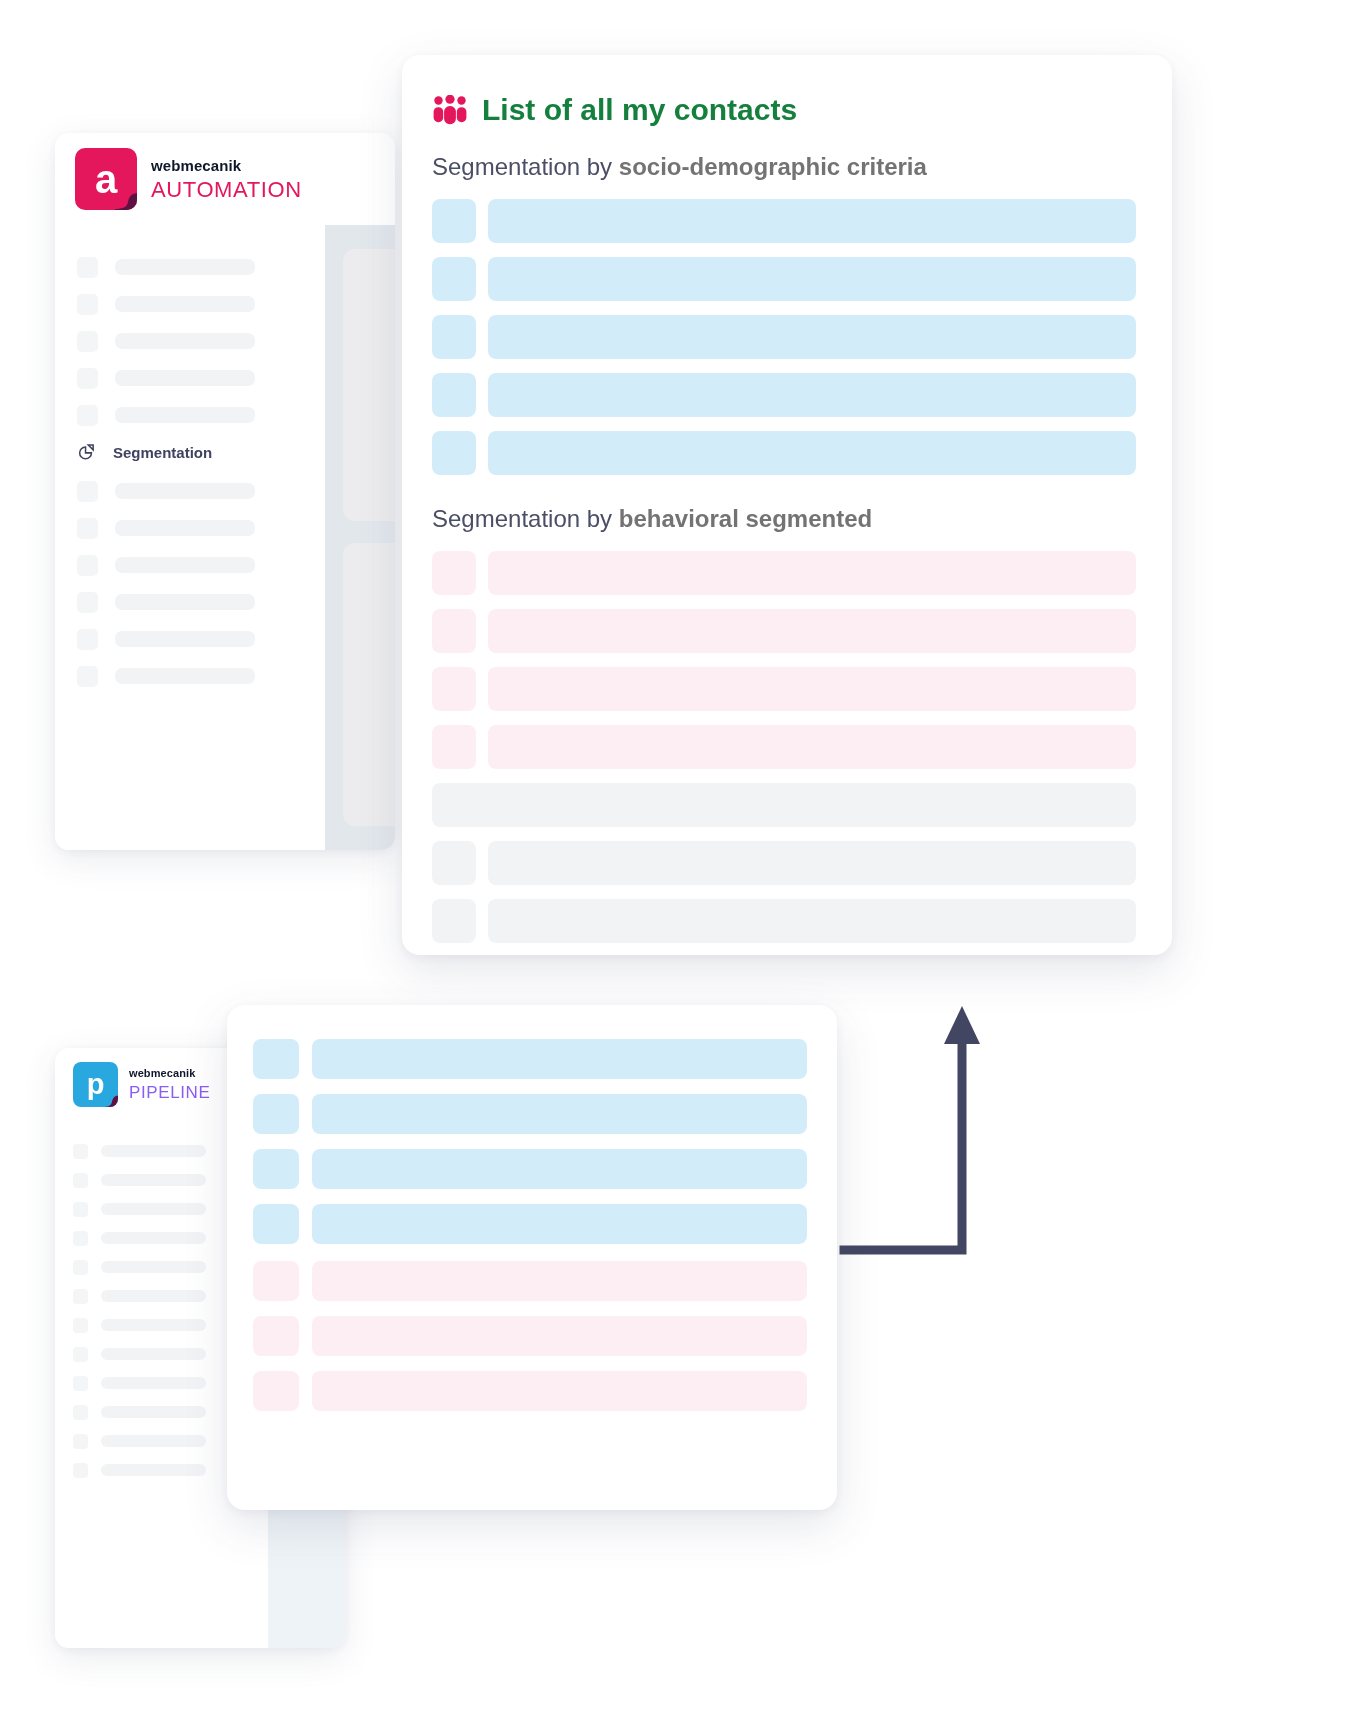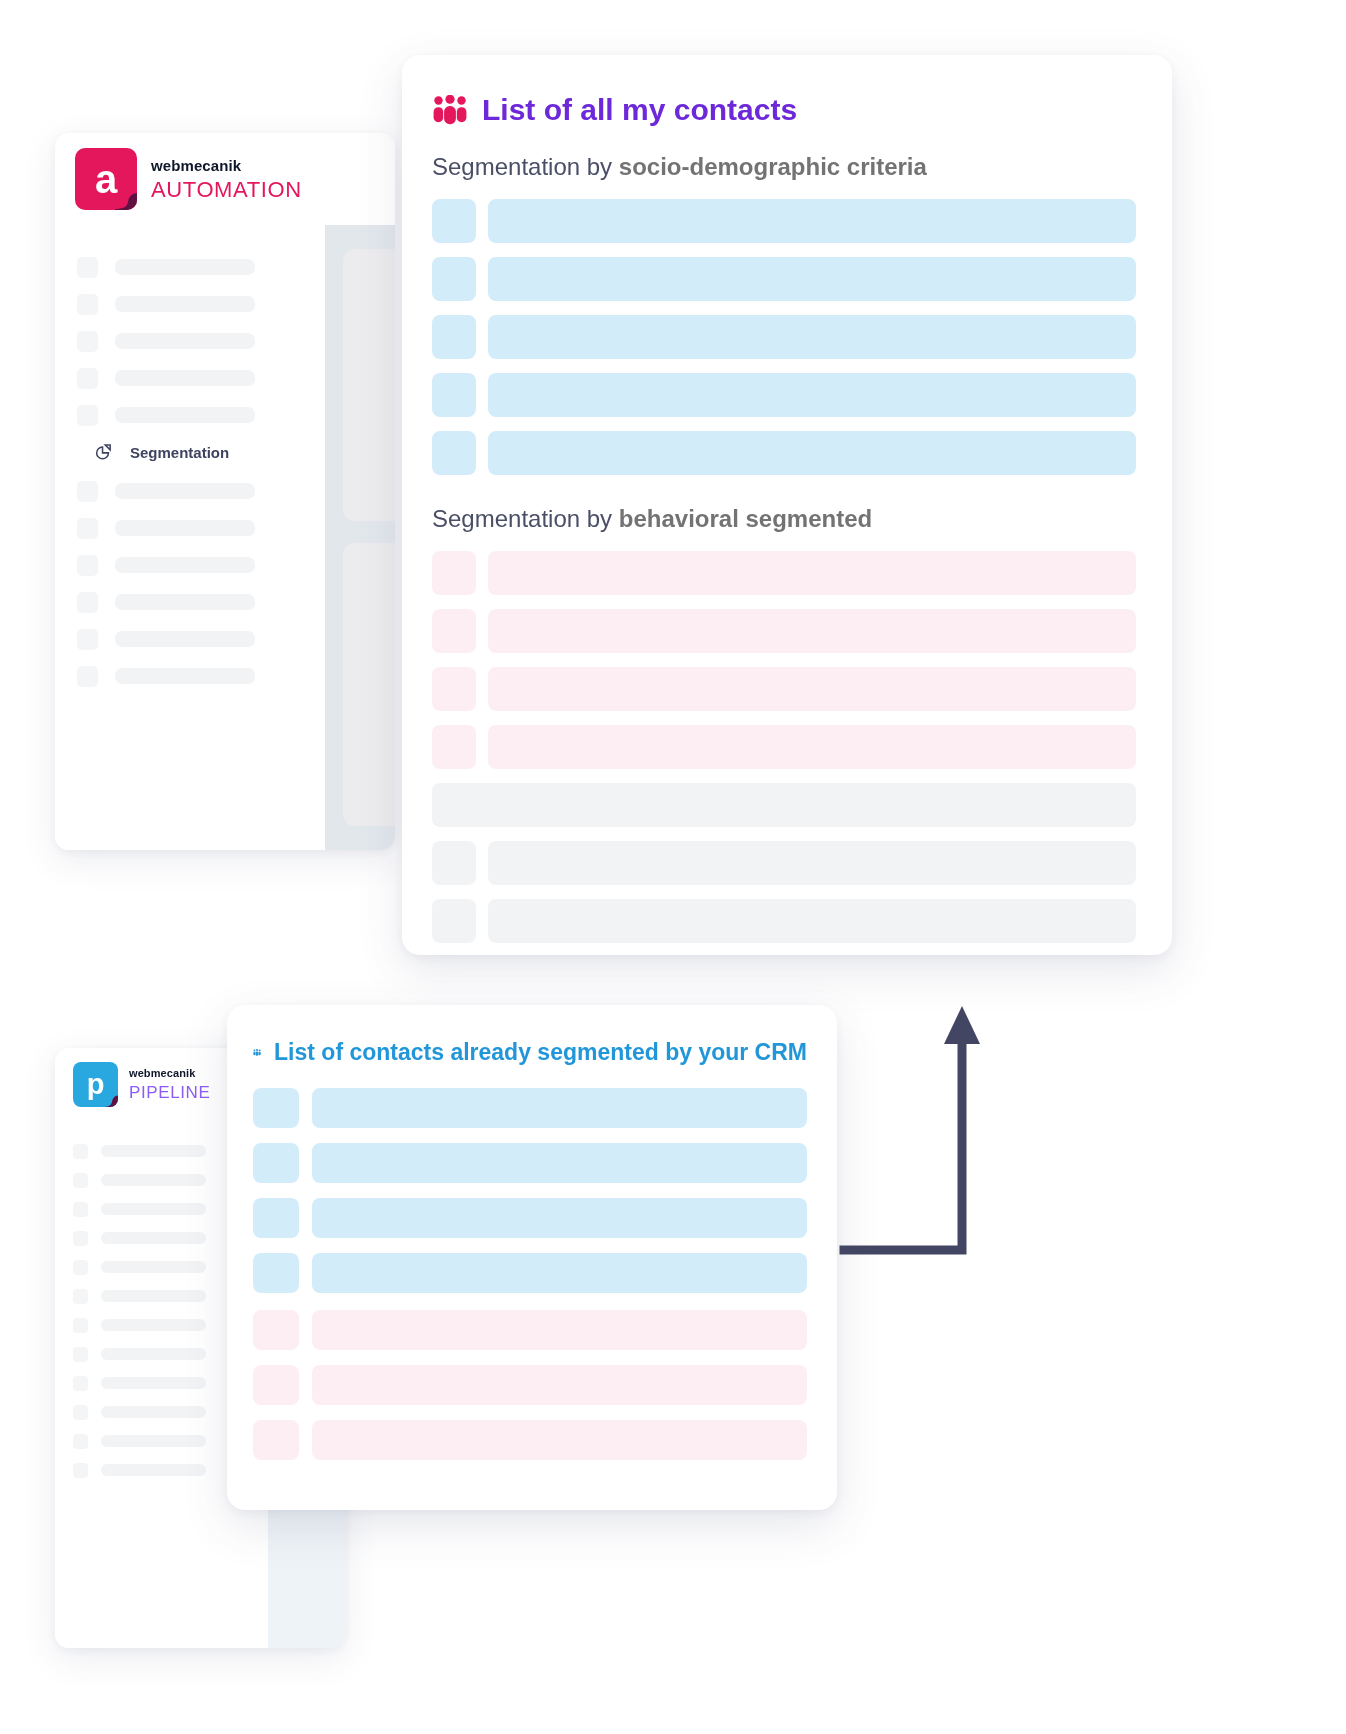--- a/index.html
+++ b/index.html
@@ -200,21 +200,21 @@
        <span class="sk-bar" style="width:140px; height:16px; margin-left:17px;"></span>
           </div>
           <div class="sk-row" style="height: 24px; margin-bottom: 13px; padding-left: 22px;">
             <span class="sk-box" style="width:21px; height:21px;"></span>
        <span class="sk-bar" style="width:140px; height:16px; margin-left:17px;"></span>
           </div>
           <div class="sk-row" style="height: 24px; margin-bottom: 13px; padding-left: 22px;">
             <span class="sk-box" style="width:21px; height:21px;"></span>
        <span class="sk-bar" style="width:140px; height:16px; margin-left:17px;"></span>
           </div>
-          <div class="sk-row" style="height: 24px; margin-bottom: 15px; padding-left: 39px;">
+          <div class="sk-row" style="height: 24px; margin-bottom: 15px; padding-left: 22px;">
             <svg width="19" height="19" viewBox="0 0 20 20">
   <path d="M9 4.2 A6.2 6.2 0 1 0 15.2 10.4 L9 10.4 Z" fill="none" stroke="#3f4360" stroke-width="1.6"></path>
   <path d="M12.5 2.2 L17.6 2.2 L17.6 7.2 Z" fill="none" stroke="#3f4360" stroke-width="1.6" transform="translate(-0.6,0)"></path>
 </svg>
             <span class="sk-label" style="font-size:15px; margin-left:17px;">Segmentation</span>
           </div>
           <div class="sk-row" style="height: 24px; margin-bottom: 13px; padding-left: 22px;">
             <span class="sk-box" style="width:21px; height:21px;"></span>
        <span class="sk-bar" style="width:140px; height:16px; margin-left:17px;"></span>
           </div>
@@ -246,21 +246,21 @@
 
     <div class="card-head" style="margin-bottom:26px;">
       <svg width="36" height="30" viewBox="0 0 36 30" style="margin-right:14px;">
         <circle cx="6.5" cy="5.5" r="4.2" fill="#e4175c"></circle>
         <circle cx="18" cy="4.2" r="4.6" fill="#e4175c"></circle>
         <circle cx="29.5" cy="5.5" r="4.2" fill="#e4175c"></circle>
         <rect x="1.6" y="12.2" width="9.6" height="15" rx="4.6" fill="#e4175c"></rect>
         <rect x="24.8" y="12.2" width="9.6" height="15" rx="4.6" fill="#e4175c"></rect>
         <rect x="12.1" y="11" width="11.8" height="18.2" rx="5.6" fill="#e4175c"></rect>
       </svg>
-      <span class="card-title" style="font-size:30px; color:#6d28d9;">List of all my contacts</span>
+      <span class="card-title" style="font-size:30px; color:#15803d;">List of all my contacts</span>
     </div>
 
     <div id="contacts-sections">
         <div class="section-title" style="font-size: 24px; margin: 0px 0px 18px;"><span>Segmentation by </span><b>socio-demographic criteria</b></div>
         <div class="list-row" style="height: 44px; margin-bottom: 14px;">
           <span class="chk" style="width:44px; height:44px; background:#d3ecfa;"></span>
        <span class="fill" style="height:44px; background:#d3ecfa; margin-left:12px;"></span>
         </div>
         <div class="list-row" style="height: 44px; margin-bottom: 14px;">
           <span class="chk" style="width:44px; height:44px; background:#d3ecfa;"></span>
@@ -377,31 +377,20 @@
           <div class="sk-row" style="height: 18px; margin-bottom: 11px; padding-left: 18px;">
             <span class="sk-box" style="width:15px; height:15px; border-radius:4px;"></span>
      <span class="sk-bar" style="width:105px; height:12px; margin-left:13px;"></span>
           </div>
         </div>
     </div>
   </div>
 
   <div class="card" style="left:227px; top:1005px; width:610px; height:505px; padding:34px 30px 26px 26px;">
 
-    <div class="card-head" style="margin-bottom:22px;">
-      <svg width="32" height="27" viewBox="0 0 36 30" style="margin-right:13px;">
-        <circle cx="6.5" cy="5.5" r="4.2" fill="#2196d8"></circle>
-        <circle cx="18" cy="4.2" r="4.6" fill="#2196d8"></circle>
-        <circle cx="29.5" cy="5.5" r="4.2" fill="#2196d8"></circle>
-        <rect x="1.6" y="12.2" width="9.6" height="15" rx="4.6" fill="#2196d8"></rect>
-        <rect x="24.8" y="12.2" width="9.6" height="15" rx="4.6" fill="#2196d8"></rect>
-        <rect x="12.1" y="11" width="11.8" height="18.2" rx="5.6" fill="#2196d8"></rect>
-      </svg>
-      <span class="card-title" style="font-size:23px; color:#2196d8;">List of contacts already segmented by your CRM</span>
-    </div>
 
     <div id="crm-rows">
         <div class="list-row" style="height: 40px; margin-bottom: 15px;">
           <span class="chk" style="width:46px; height:40px; background:#d3ecfa;"></span>
        <span class="fill" style="height:40px; background:#d3ecfa; margin-left:13px;"></span>
         </div>
         <div class="list-row" style="height: 40px; margin-bottom: 15px;">
           <span class="chk" style="width:46px; height:40px; background:#d3ecfa;"></span>
        <span class="fill" style="height:40px; background:#d3ecfa; margin-left:13px;"></span>
         </div>

